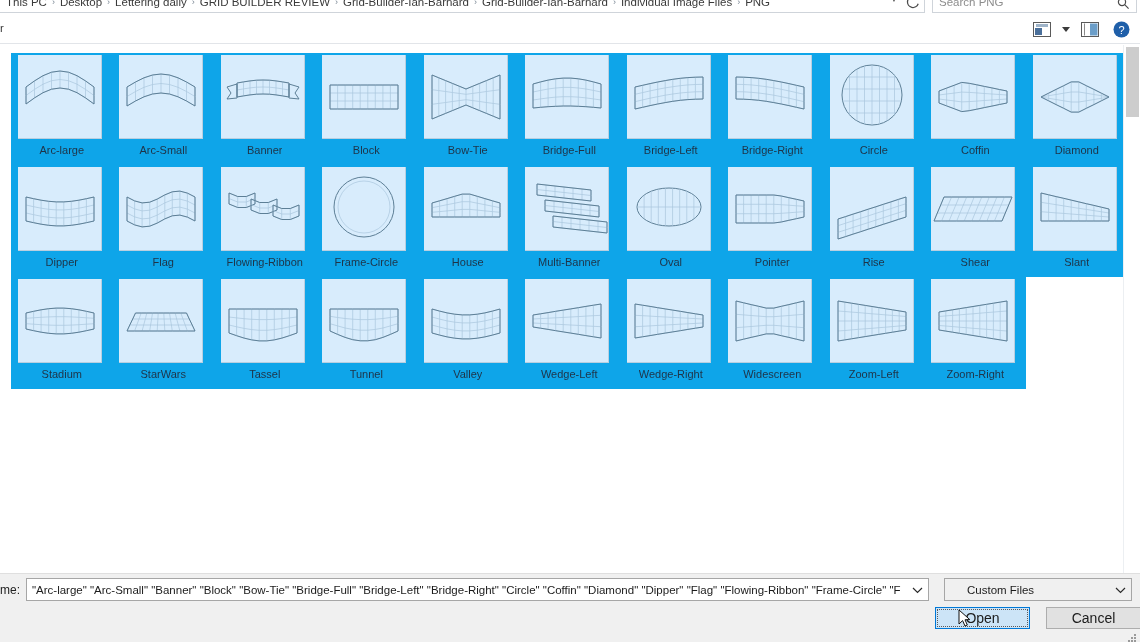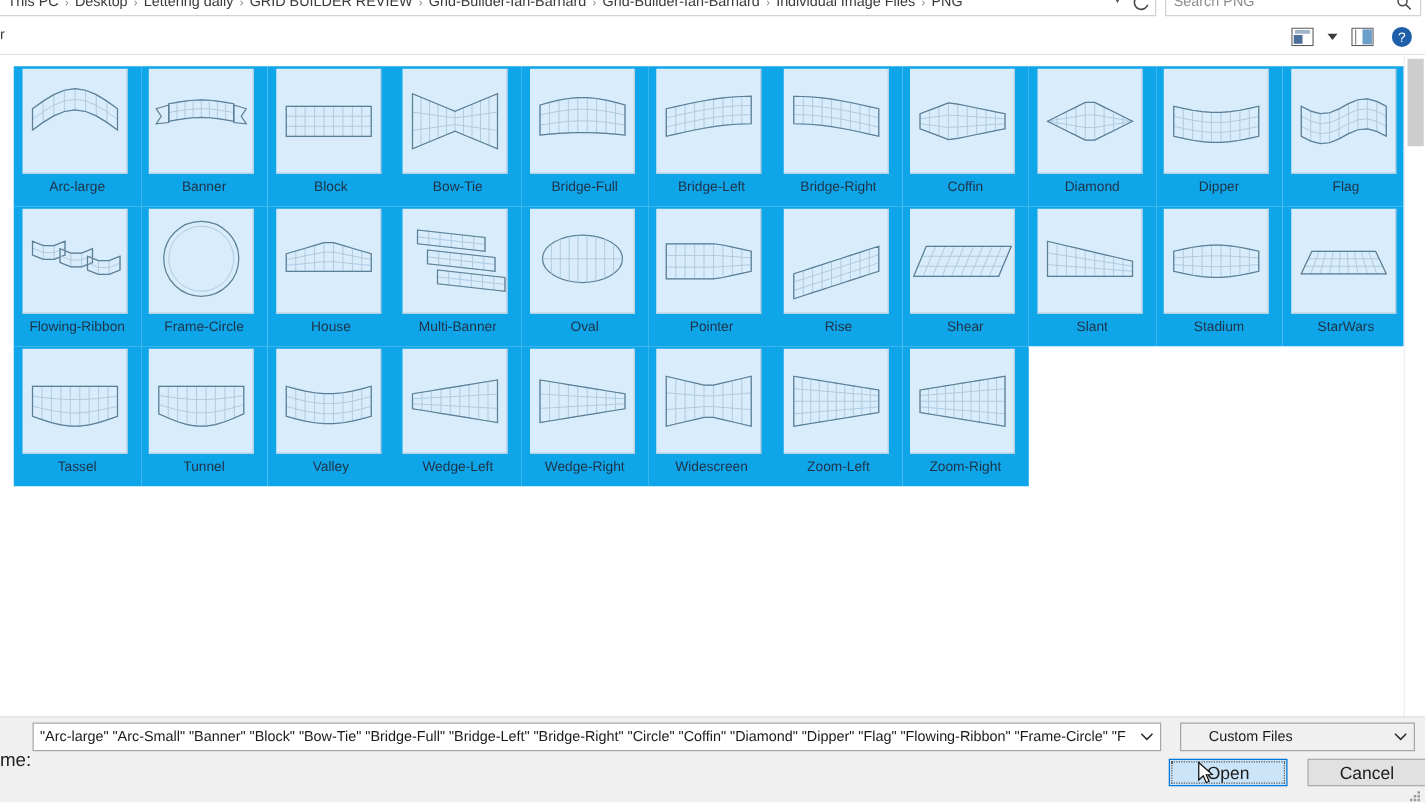--- a/index.html
+++ b/index.html
@@ -56,21 +56,21 @@
 
   
   .vscroll { position:absolute; right:0; top:45px; width:17px; height:528px;
              background:#ffffff; border-left:1px solid #eceff2; }
   .vthumb { position:absolute; left:2px; top:2px; width:13px; height:70px;
             background:#cdcdcd; }
 
   
   .bottombar { position:absolute; left:0; top:573px; width:1140px; height:69px;
                background:#f0f0f0; border-top:1px solid #dfdfdf; }
-  .fn-label { position:absolute; left:0; top:600px; font-size:15px;
+  .fn-label { position:absolute; left:0; top:583px; font-size:12px;
               color:#222; }
   .fn-input { position:absolute; left:26px; top:578px; width:903px; height:23px;
               background:#fff; border:1px solid #a6a6a6; display:flex;
               align-items:center; padding:0 18px 0 5px; overflow:hidden; }
   .fn-input span { font-size:11.5px; color:#1b1b1b; white-space:nowrap; }
   .fn-caret { position:absolute; right:5px; top:6px; }
   .filt { position:absolute; left:944px; top:578px; width:188px; height:23px;
           background:#f0f0f0; border:1px solid #a6a6a6; display:flex;
           align-items:center; padding:0 18px 0 22px; }
   .filt span { font-size:11.5px; color:#1b1b1b; white-space:nowrap; }
@@ -174,20 +174,42 @@
                 <path d="M8.0 32.0 L16.5 25.9 L25.0 20.7 L33.5 17.2 L42.0 16.0 L50.5 17.2 L59.0 20.7 L67.5 25.9 L76.0 32.0 L76.0 40.5 L76.0 49.0 L67.5 42.9 L59.0 37.7 L50.5 34.2 L42.0 33.0 L33.5 34.2 L25.0 37.7 L16.5 42.9 L8.0 49.0 L8.0 40.5 L8.0 32.0 Z" fill="none" stroke="#5d7f96" stroke-width="1"></path>
               </svg>
             </div>
           </div>
           <div class="lbl">Arc-large</div>
         </div>
         <div class="cell">
           <div class="thumbwrap">
             <div class="thumb">
               <svg viewBox="0 0 84 84">
+                <path d="M8.0 32.0 L8.0 41.5 L8.0 51.0 " fill="none" stroke="#a9c6dc" stroke-width="0.7"></path>
+                <path d="M16.5 27.0 L16.5 36.5 L16.5 46.0 " fill="none" stroke="#a9c6dc" stroke-width="0.7"></path>
+                <path d="M25.0 22.8 L25.0 32.3 L25.0 41.8 " fill="none" stroke="#a9c6dc" stroke-width="0.7"></path>
+                <path d="M33.5 20.0 L33.5 29.5 L33.5 39.0 " fill="none" stroke="#a9c6dc" stroke-width="0.7"></path>
+                <path d="M42.0 19.0 L42.0 28.5 L42.0 38.0 " fill="none" stroke="#a9c6dc" stroke-width="0.7"></path>
+                <path d="M50.5 20.0 L50.5 29.5 L50.5 39.0 " fill="none" stroke="#a9c6dc" stroke-width="0.7"></path>
+                <path d="M59.0 22.8 L59.0 32.3 L59.0 41.8 " fill="none" stroke="#a9c6dc" stroke-width="0.7"></path>
+                <path d="M67.5 27.0 L67.5 36.5 L67.5 46.0 " fill="none" stroke="#a9c6dc" stroke-width="0.7"></path>
+                <path d="M76.0 32.0 L76.0 41.5 L76.0 51.0 " fill="none" stroke="#a9c6dc" stroke-width="0.7"></path>
+                <path d="M8.0 32.0 L16.5 27.0 L25.0 22.8 L33.5 20.0 L42.0 19.0 L50.5 20.0 L59.0 22.8 L67.5 27.0 L76.0 32.0 " fill="none" stroke="#a9c6dc" stroke-width="0.7"></path>
+                <path d="M8.0 41.5 L16.5 36.5 L25.0 32.3 L33.5 29.5 L42.0 28.5 L50.5 29.5 L59.0 32.3 L67.5 36.5 L76.0 41.5 " fill="none" stroke="#a9c6dc" stroke-width="0.7"></path>
+                <path d="M8.0 51.0 L16.5 46.0 L25.0 41.8 L33.5 39.0 L42.0 38.0 L50.5 39.0 L59.0 41.8 L67.5 46.0 L76.0 51.0 " fill="none" stroke="#a9c6dc" stroke-width="0.7"></path>
+                <path d="M8.0 32.0 L16.5 27.0 L25.0 22.8 L33.5 20.0 L42.0 19.0 L50.5 20.0 L59.0 22.8 L67.5 27.0 L76.0 32.0 L76.0 41.5 L76.0 51.0 L67.5 46.0 L59.0 41.8 L50.5 39.0 L42.0 38.0 L33.5 39.0 L25.0 41.8 L16.5 46.0 L8.0 51.0 L8.0 41.5 L8.0 32.0 Z" fill="none" stroke="#5d7f96" stroke-width="1"></path>
+              </svg>
+            </div>
+          </div>
+          <div class="lbl">Arc-Small</div>
+        </div>
+        <div class="cell">
+          <div class="thumbwrap">
+            <div class="thumb">
+              <svg viewBox="0 0 84 84">
                 <path d="M16.0 28.0 L16.0 35.0 L16.0 42.0 " fill="none" stroke="#a9c6dc" stroke-width="0.7"></path>
                 <path d="M22.5 26.9 L22.5 33.9 L22.5 40.9 " fill="none" stroke="#a9c6dc" stroke-width="0.7"></path>
                 <path d="M29.0 25.9 L29.0 32.9 L29.0 39.9 " fill="none" stroke="#a9c6dc" stroke-width="0.7"></path>
                 <path d="M35.5 25.2 L35.5 32.2 L35.5 39.2 " fill="none" stroke="#a9c6dc" stroke-width="0.7"></path>
                 <path d="M42.0 25.0 L42.0 32.0 L42.0 39.0 " fill="none" stroke="#a9c6dc" stroke-width="0.7"></path>
                 <path d="M48.5 25.2 L48.5 32.2 L48.5 39.2 " fill="none" stroke="#a9c6dc" stroke-width="0.7"></path>
                 <path d="M55.0 25.9 L55.0 32.9 L55.0 39.9 " fill="none" stroke="#a9c6dc" stroke-width="0.7"></path>
                 <path d="M61.5 26.9 L61.5 33.9 L61.5 40.9 " fill="none" stroke="#a9c6dc" stroke-width="0.7"></path>
                 <path d="M68.0 28.0 L68.0 35.0 L68.0 42.0 " fill="none" stroke="#a9c6dc" stroke-width="0.7"></path>
                 <path d="M16.0 28.0 L22.5 26.9 L29.0 25.9 L35.5 25.2 L42.0 25.0 L48.5 25.2 L55.0 25.9 L61.5 26.9 L68.0 28.0 " fill="none" stroke="#a9c6dc" stroke-width="0.7"></path>
@@ -314,20 +336,41 @@
                 <path d="M76.0 32.0 L76.0 39.3 L76.0 46.7 L76.0 54.0 " fill="none" stroke="#a9c6dc" stroke-width="0.7"></path>
                 <path d="M8.0 22.0 L15.6 22.2 L23.1 22.6 L30.7 23.3 L38.2 24.3 L45.8 25.6 L53.3 27.0 L60.9 28.6 L68.4 30.3 L76.0 32.0 " fill="none" stroke="#a9c6dc" stroke-width="0.7"></path>
                 <path d="M8.0 29.3 L15.6 29.5 L23.1 29.9 L30.7 30.7 L38.2 31.7 L45.8 32.9 L53.3 34.3 L60.9 35.9 L68.4 37.6 L76.0 39.3 " fill="none" stroke="#a9c6dc" stroke-width="0.7"></path>
                 <path d="M8.0 36.7 L15.6 36.8 L23.1 37.3 L30.7 38.0 L38.2 39.0 L45.8 40.2 L53.3 41.7 L60.9 43.2 L68.4 44.9 L76.0 46.7 " fill="none" stroke="#a9c6dc" stroke-width="0.7"></path>
                 <path d="M8.0 44.0 L15.6 44.2 L23.1 44.6 L30.7 45.3 L38.2 46.3 L45.8 47.6 L53.3 49.0 L60.9 50.6 L68.4 52.3 L76.0 54.0 " fill="none" stroke="#a9c6dc" stroke-width="0.7"></path>
                 <path d="M8.0 22.0 L15.6 22.2 L23.1 22.6 L30.7 23.3 L38.2 24.3 L45.8 25.6 L53.3 27.0 L60.9 28.6 L68.4 30.3 L76.0 32.0 L76.0 39.3 L76.0 46.7 L76.0 54.0 L68.4 52.3 L60.9 50.6 L53.3 49.0 L45.8 47.6 L38.2 46.3 L30.7 45.3 L23.1 44.6 L15.6 44.2 L8.0 44.0 L8.0 36.7 L8.0 29.3 L8.0 22.0 Z" fill="none" stroke="#5d7f96" stroke-width="1"></path>
               </svg>
             </div>
           </div>
           <div class="lbl">Bridge-Right</div>
+        </div>
+        <div class="cell">
+          <div class="thumbwrap">
+            <div class="thumb">
+              <svg viewBox="0 0 84 84">
+                <circle cx="42" cy="40" r="30" fill="none" stroke="#5d7f96" stroke-width="1"></circle>
+                <line x1="19.5" y1="20.15686516701557" x2="19.5" y2="59.84313483298443" stroke="#a9c6dc" stroke-width="0.7"></line>
+                <line x1="27" y1="14.01923788646684" x2="27" y2="65.98076211353316" stroke="#a9c6dc" stroke-width="0.7"></line>
+                <line x1="34.5" y1="10.952624903444374" x2="34.5" y2="69.04737509655563" stroke="#a9c6dc" stroke-width="0.7"></line>
+                <line x1="42" y1="10" x2="42" y2="70" stroke="#a9c6dc" stroke-width="0.7"></line>
+                <line x1="49.5" y1="10.952624903444374" x2="49.5" y2="69.04737509655563" stroke="#a9c6dc" stroke-width="0.7"></line>
+                <line x1="57" y1="14.01923788646684" x2="57" y2="65.98076211353316" stroke="#a9c6dc" stroke-width="0.7"></line>
+                <line x1="64.5" y1="20.15686516701557" x2="64.5" y2="59.84313483298443" stroke="#a9c6dc" stroke-width="0.7"></line>
+                <line x1="18" y1="22" x2="66" y2="22" stroke="#a9c6dc" stroke-width="0.7"></line>
+                <line x1="12.606123086601862" y1="34" x2="71.39387691339815" y2="34" stroke="#a9c6dc" stroke-width="0.7"></line>
+                <line x1="12.606123086601862" y1="46" x2="71.39387691339815" y2="46" stroke="#a9c6dc" stroke-width="0.7"></line>
+                <line x1="18" y1="58" x2="66" y2="58" stroke="#a9c6dc" stroke-width="0.7"></line>
+              </svg>
+            </div>
+          </div>
+          <div class="lbl">Circle</div>
         </div>
         <div class="cell">
           <div class="thumbwrap">
             <div class="thumb">
               <svg viewBox="0 0 84 84">
                 <path d="M8.0 36.0 L8.0 40.0 L8.0 44.0 L8.0 48.0 " fill="none" stroke="#a9c6dc" stroke-width="0.7"></path>
                 <path d="M15.6 33.1 L15.6 39.0 L15.6 45.0 L15.6 50.9 " fill="none" stroke="#a9c6dc" stroke-width="0.7"></path>
                 <path d="M23.1 30.3 L23.1 38.1 L23.1 45.9 L23.1 53.7 " fill="none" stroke="#a9c6dc" stroke-width="0.7"></path>
                 <path d="M30.7 27.4 L30.7 37.1 L30.7 46.9 L30.7 56.6 " fill="none" stroke="#a9c6dc" stroke-width="0.7"></path>
                 <path d="M38.2 28.3 L38.2 37.4 L38.2 46.6 L38.2 55.7 " fill="none" stroke="#a9c6dc" stroke-width="0.7"></path>

